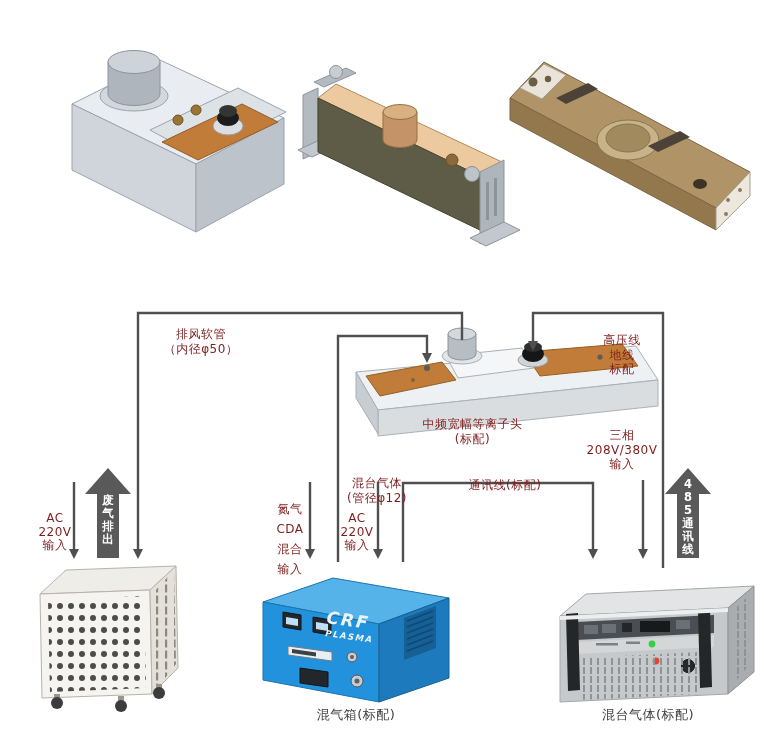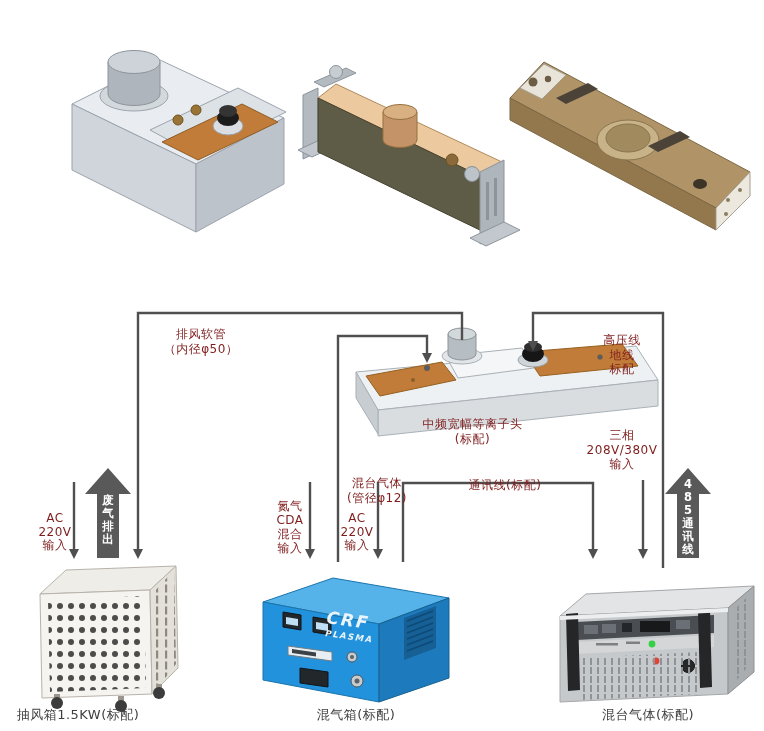--- a/index.html
+++ b/index.html
@@ -210,37 +210,36 @@
 (管径φ12)</div>
   <div class="lbl" style="left:395px;top:417px;width:155px;">中频宽幅等离子头
 (标配)</div>
   <div class="lbl" style="left:447px;top:478px;width:116px;">通讯线(标配)</div>
   <div class="lbl" style="left:588px;top:333px;width:68px;">高压线
 地线
 标配</div>
   <div class="lbl" style="left:570px;top:428px;width:104px;">三相
 208V/380V
 输入</div>
-  <div class="lbl" style="left:264px;top:499px;width:52px;line-height:14px;">氮气
+  <div class="lbl" style="left:264px;top:499px;width:52px;line-height:20px;">氮气
 CDA
 混合
 输入</div>
   <div class="lbl" style="left:331px;top:512px;width:52px;line-height:13.5px;">AC
 220V
 输入</div>
   <div class="lbl" style="left:29px;top:512px;width:52px;line-height:13.5px;">AC
 220V
 输入</div>
   <div class="vlbl" style="left:99px;top:494px;width:18px;">废
 气
 排
 出</div>
   <div class="vlbl" style="left:679px;top:478px;width:18px;">4
 8
 5
 通
 讯
 线</div>
 
-  <div class="caption" style="left:8px;top:706px;width:140px;">抽风箱1.5KW(标配)</div>
   <div class="caption" style="left:296px;top:706px;width:120px;">混气箱(标配)</div>
   <div class="caption" style="left:588px;top:706px;width:120px;">混台气体(标配)</div>
 </div>
 
 </body></html>

